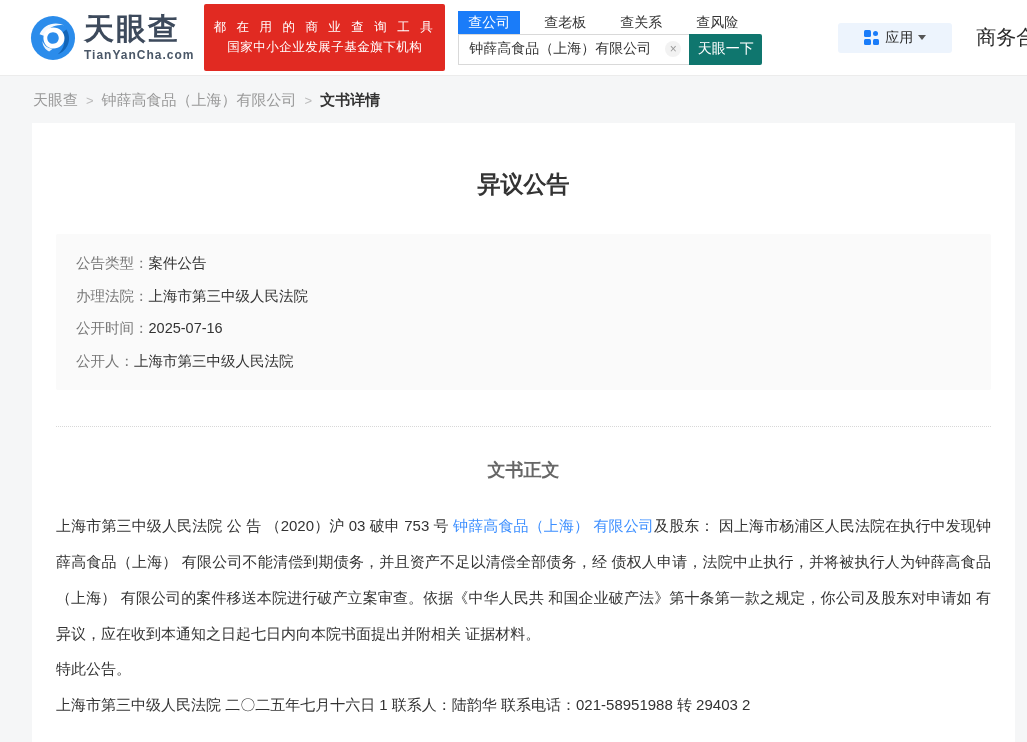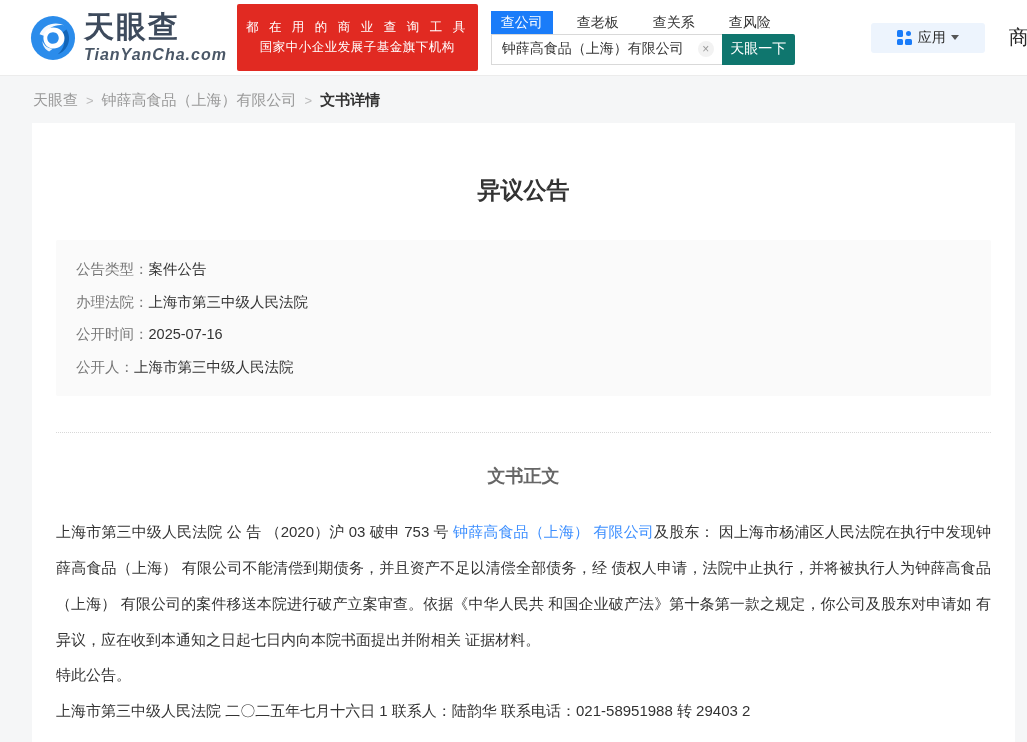--- a/index.html
+++ b/index.html
@@ -11,21 +11,21 @@
 
   
   .header {
     height:76px; background:#fff; border-bottom:1px solid #ececec;
     display:flex; align-items:center; padding-left:30px; white-space:nowrap;
   }
   .logo { display:flex; align-items:center; cursor:pointer; }
   .logo-icon { width:46px; height:46px; margin-right:8px; flex:none; }
   .logo-text { display:flex; flex-direction:column; line-height:1; }
   .logo-brand { font-size:30px; font-weight:bold; color:#3d4a5c; letter-spacing:2px; }
-  .logo-domain { font-size:16px; font-weight:bold; color:#4a5767; letter-spacing:1px; margin-top:5px;font-style:italic; }
+  .logo-domain { font-size:12px; font-weight:bold; color:#4a5767; letter-spacing:1px; margin-top:5px; }
 
   .slogan {
     margin-left:10px; background:#e12a22; color:#fff; padding:14px 9px;
     font-size:12.5px; line-height:1.55; text-align:center; border-radius:2px;
   }
   .slogan .l1 { letter-spacing:3.5px; }
   .slogan .l2 { letter-spacing:0.5px; }
 
   .search-block { margin-left:13px; width:414px; }
   .search-tabs { display:flex; align-items:flex-end; height:23px; }
@@ -76,21 +76,21 @@
   }
   .crumb { cursor:pointer; }
   .crumb-sep { margin:0 8px; color:#bbb; font-size:13px; }
   .crumb.current { color:#333; font-weight:bold; cursor:default; }
 
   
   .card {
     margin-left:32px; width:983px; background:#fff; min-height:610px;
     padding:30px 24px 40px;
   }
-  .doc-title { text-align:center; font-size:23px; font-weight:bold; color:#333; margin-top:22px; }
+  .doc-title { text-align:center; font-size:23px; font-weight:bold; color:#333; margin-top:16px; }
 
   .info-box { margin-top:34px; background:#fafafa; border-radius:2px; padding:13px 20px; }
   .info-row { line-height:32.5px; font-size:14.5px; }
   .info-label { color:#777; }
   .info-value { color:#333; }
 
   .dotted-divider { margin:36px 0 0; border-top:1px dotted #d8d8d8; height:0; }
 
   .section-title { text-align:center; font-size:18px; font-weight:bold; color:#666; margin-top:31px; }
 

